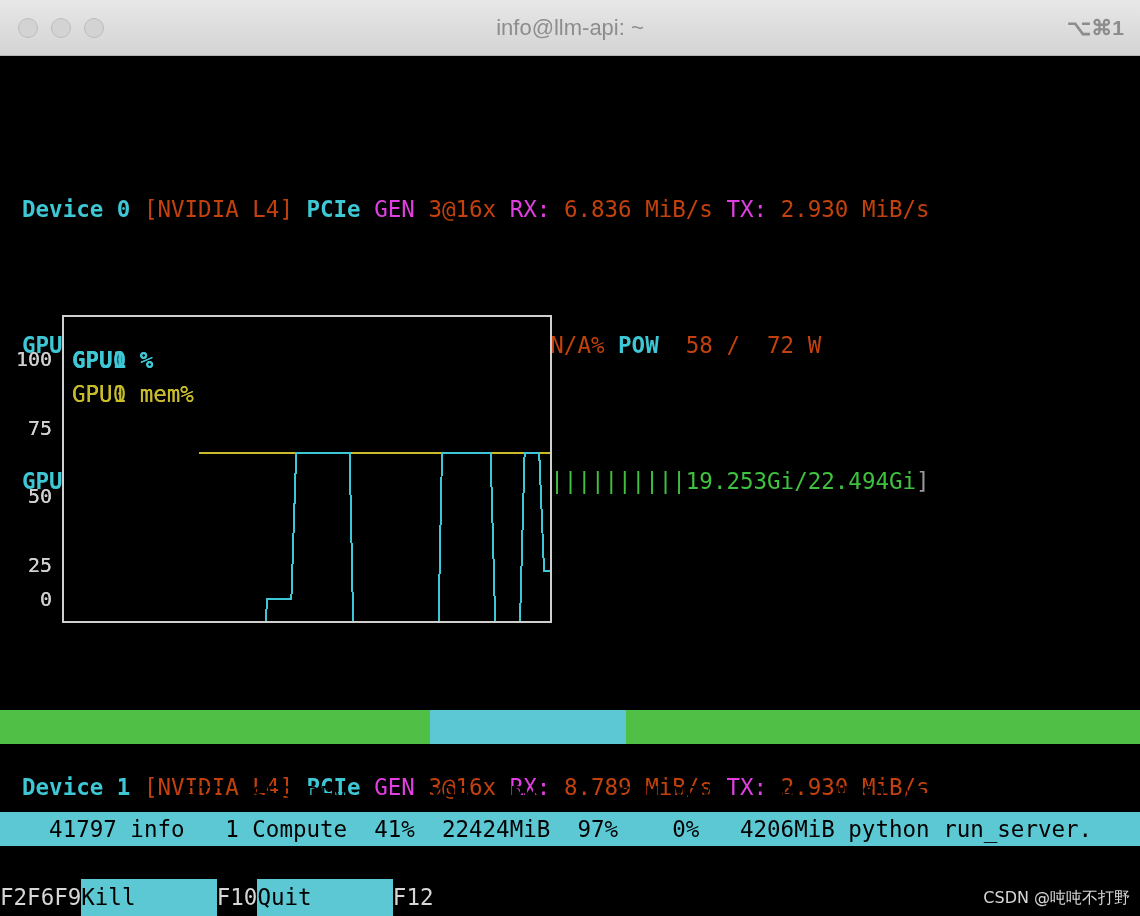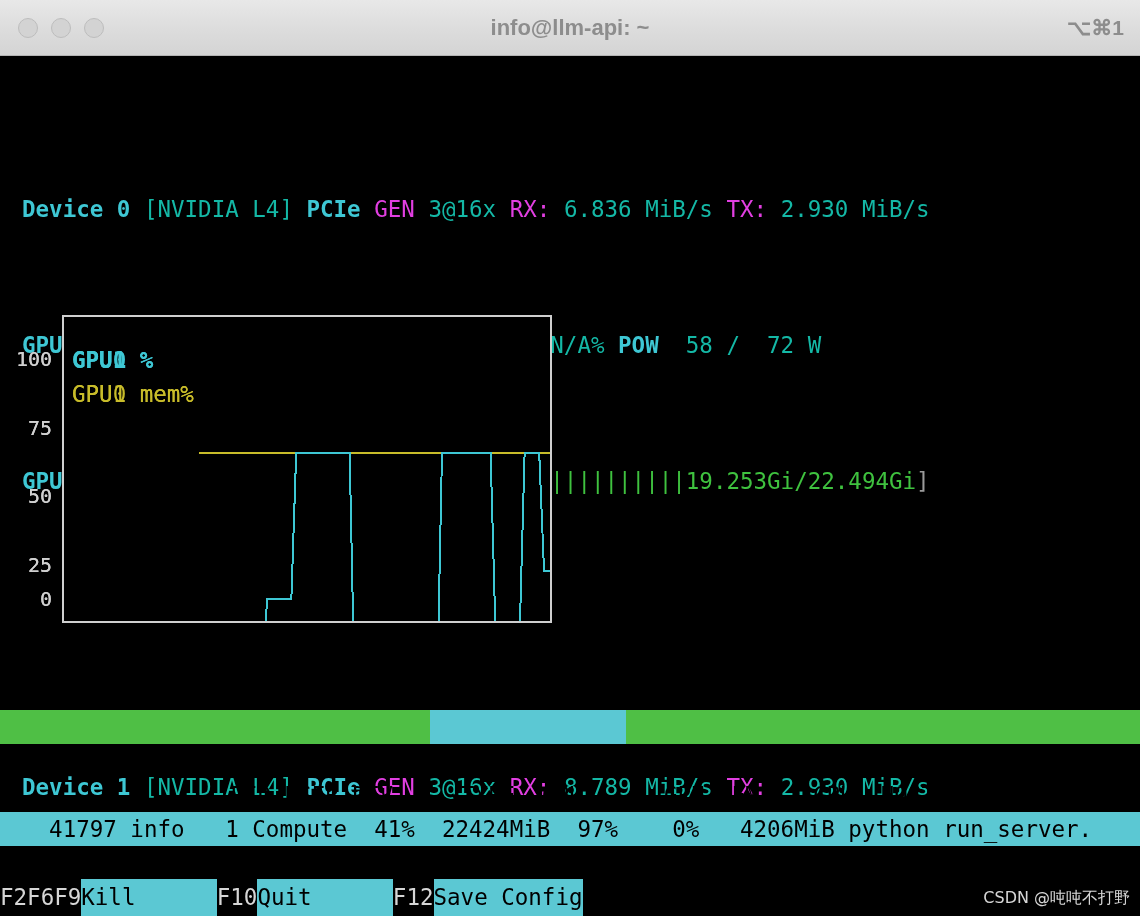--- a/index.html
+++ b/index.html
@@ -44,21 +44,21 @@
     background: #d3d3d3;
     border: 1px solid #bdbdbd;
     box-sizing: border-box;
   }
   #title-text {
     position: absolute;
     left: 0; right: 0;
     text-align: center;
     font-family: "Liberation Sans", sans-serif;
     font-size: 22px;
-    font-weight: bold;
+    font-weight: normal;
     color: #8d8d8d;
     letter-spacing: 0px;
     pointer-events: none;
   }
   #title-right {
     position: absolute;
     right: 16px;
     font-family: "Liberation Sans", sans-serif;
     font-size: 21px;
     font-weight: bold;
@@ -75,21 +75,21 @@
     background: #000;
     color: #d8d8d8;
     font-size: 22.5px;
     line-height: 34px;
     white-space: pre;
   }
   .row { white-space: pre; height: 34px; }
   .pad-l { padding-left: 22px; }
 
   .cy   { color: #3ec7d4; font-weight: bold; }
-  .wh   { color: #14b8a6; }
+  .wh   { color: #c2410c; }
   .gr   { color: #3fc23f; }
   .mg   { color: #e23fe2; }
   .yl   { color: #c8bc2a; }
   .dim  { color: #9a9a9a; }
 
   
   #charts {
     position: absolute;
     top: 259px;
     left: 0;
@@ -146,21 +146,20 @@
     font-size: 22.5px;
     line-height: 34px;
     white-space: pre;
   }
   .thead {
     position: relative;
     height: 34px;
     color: #000;
     background: #4fbf45;
     white-space: pre;
-    padding-left: 46px;
   }
   .thead .seg-cyan {
     position: absolute;
     top: 0; height: 34px;
     background: #5bc8d3;
   }
   .thead .htext {
     position: relative;
     z-index: 2;
     color: #000;
@@ -304,18 +303,17 @@
     <div class="fk">
         <span class="key">F9</span>
         <span class="lbl">Kill      </span>
       </div>
     <div class="fk">
         <span class="key">F10</span>
         <span class="lbl">Quit      </span>
       </div>
     <div class="fk">
         <span class="key">F12</span>
-        <span class="lbl">Save Config</span>
       </div>
     <div id="watermark">CSDN @吨吨不打野</div>
   </div>
 
 </div>
 
 </body></html>

